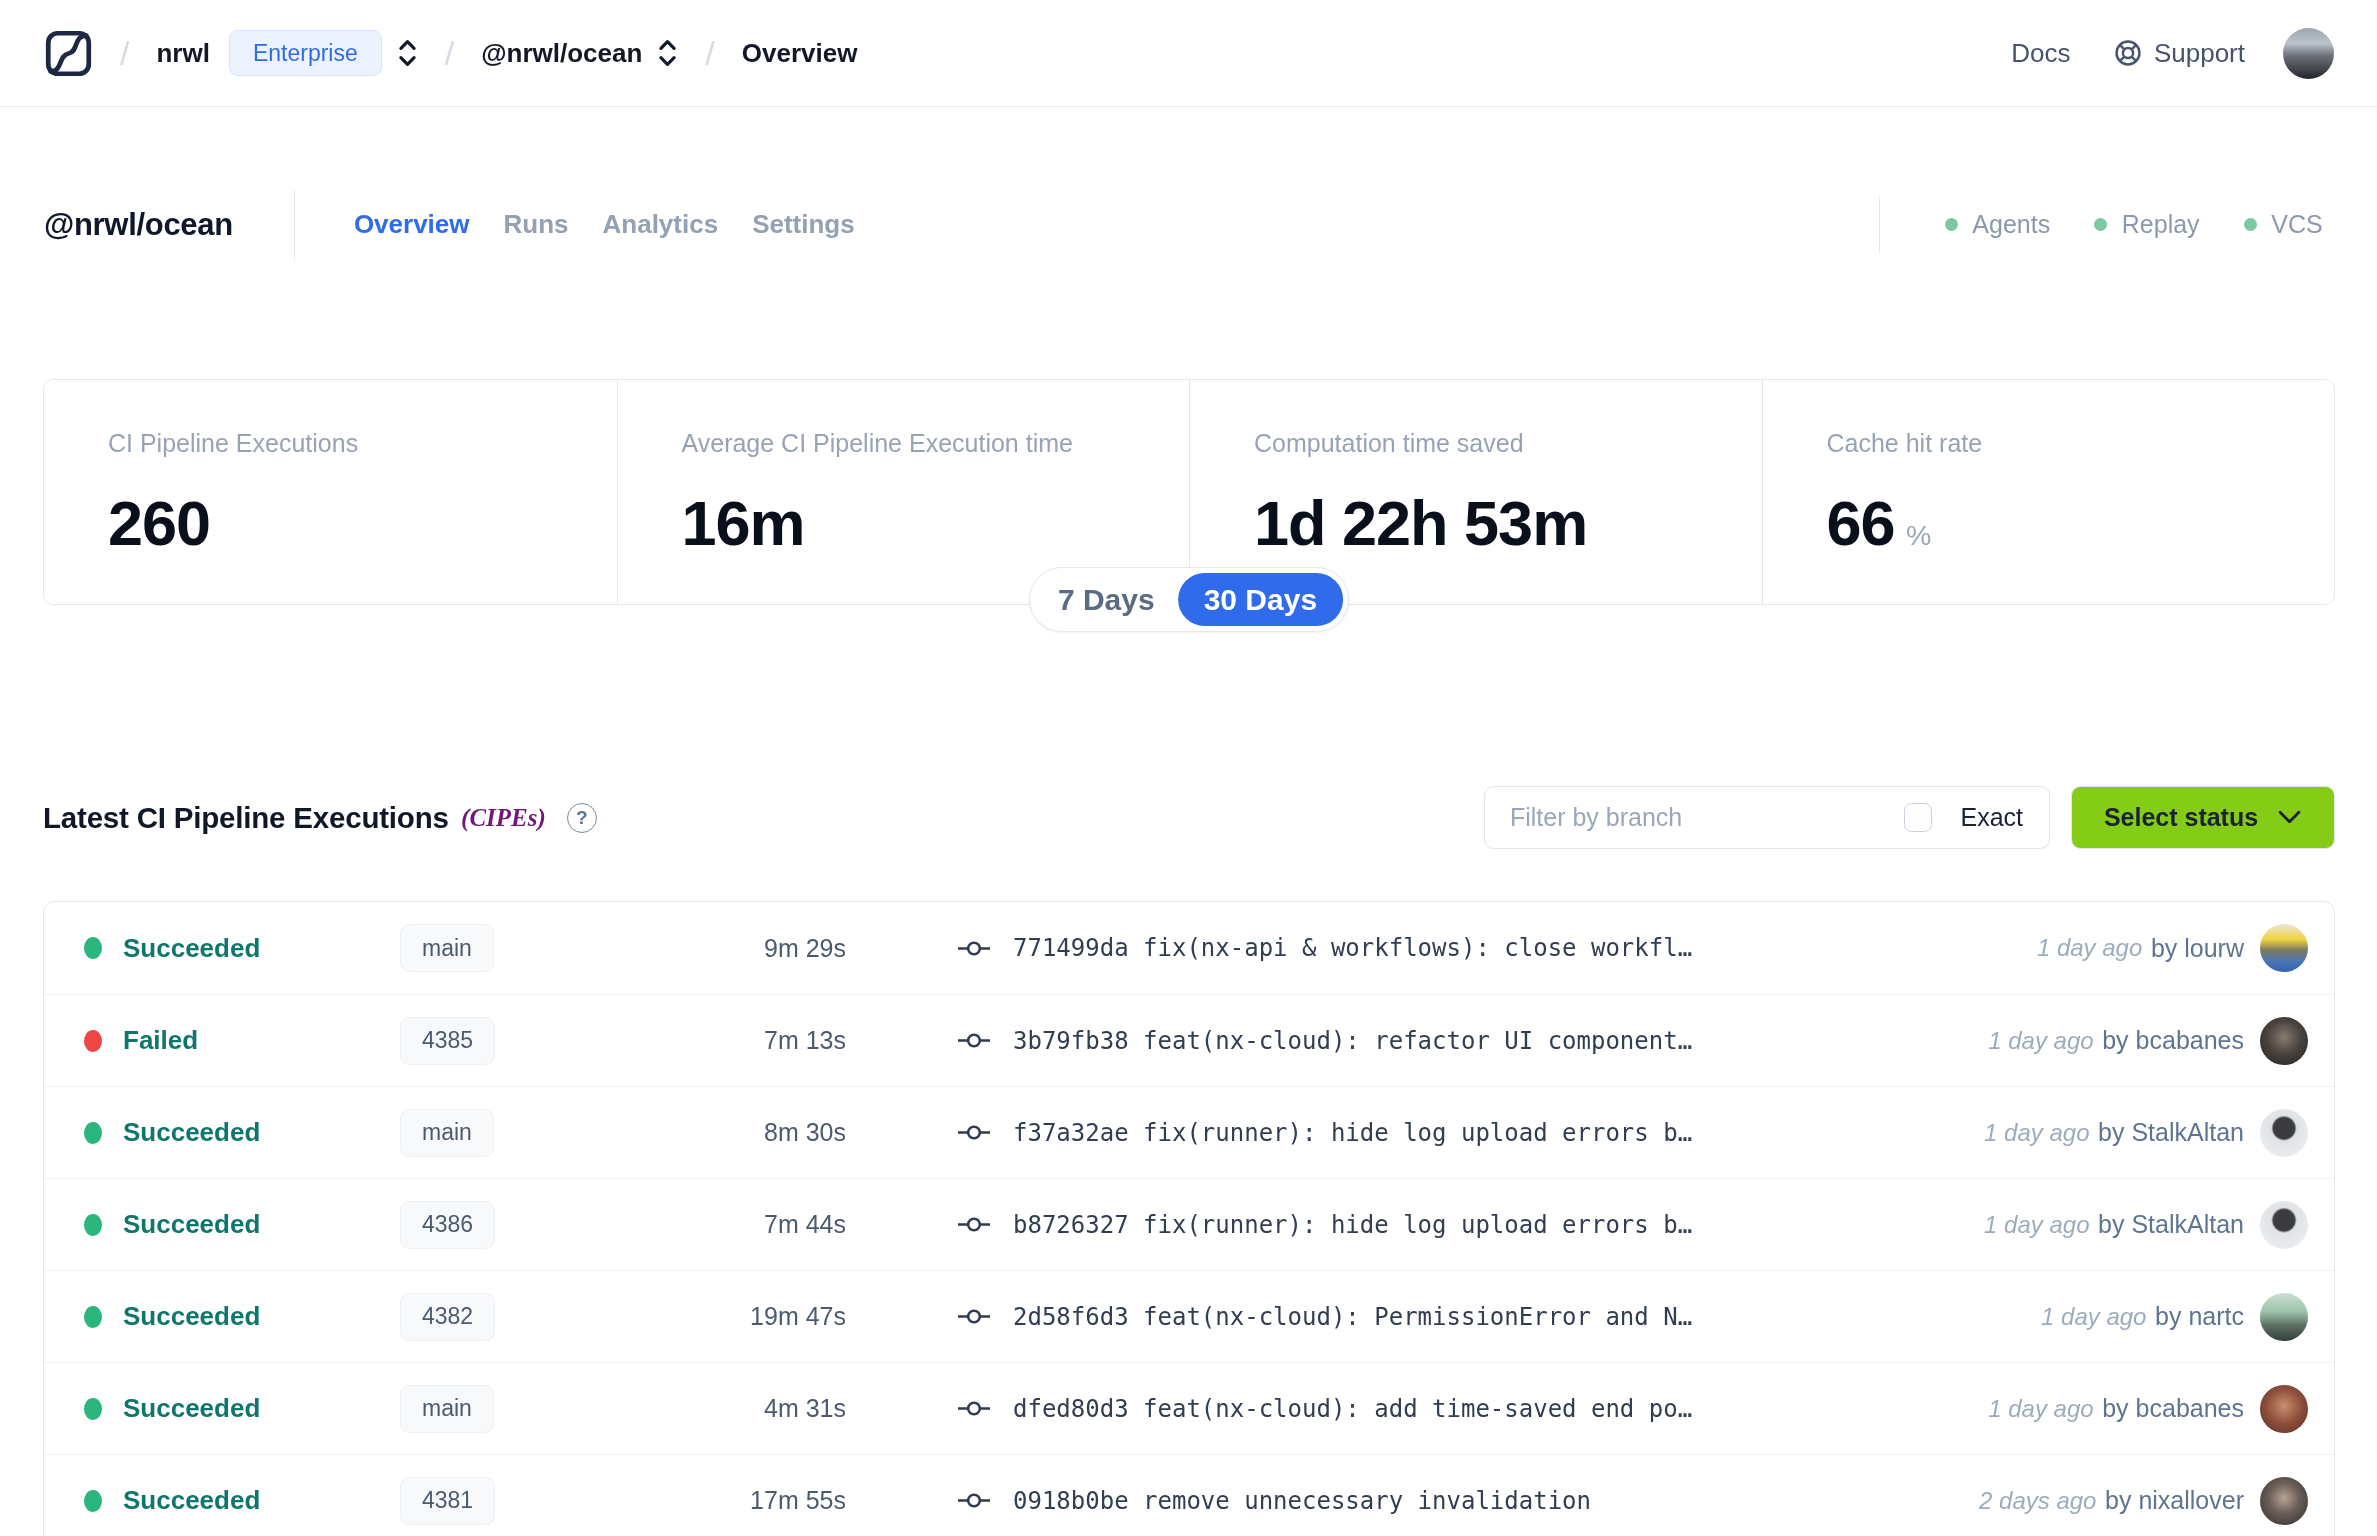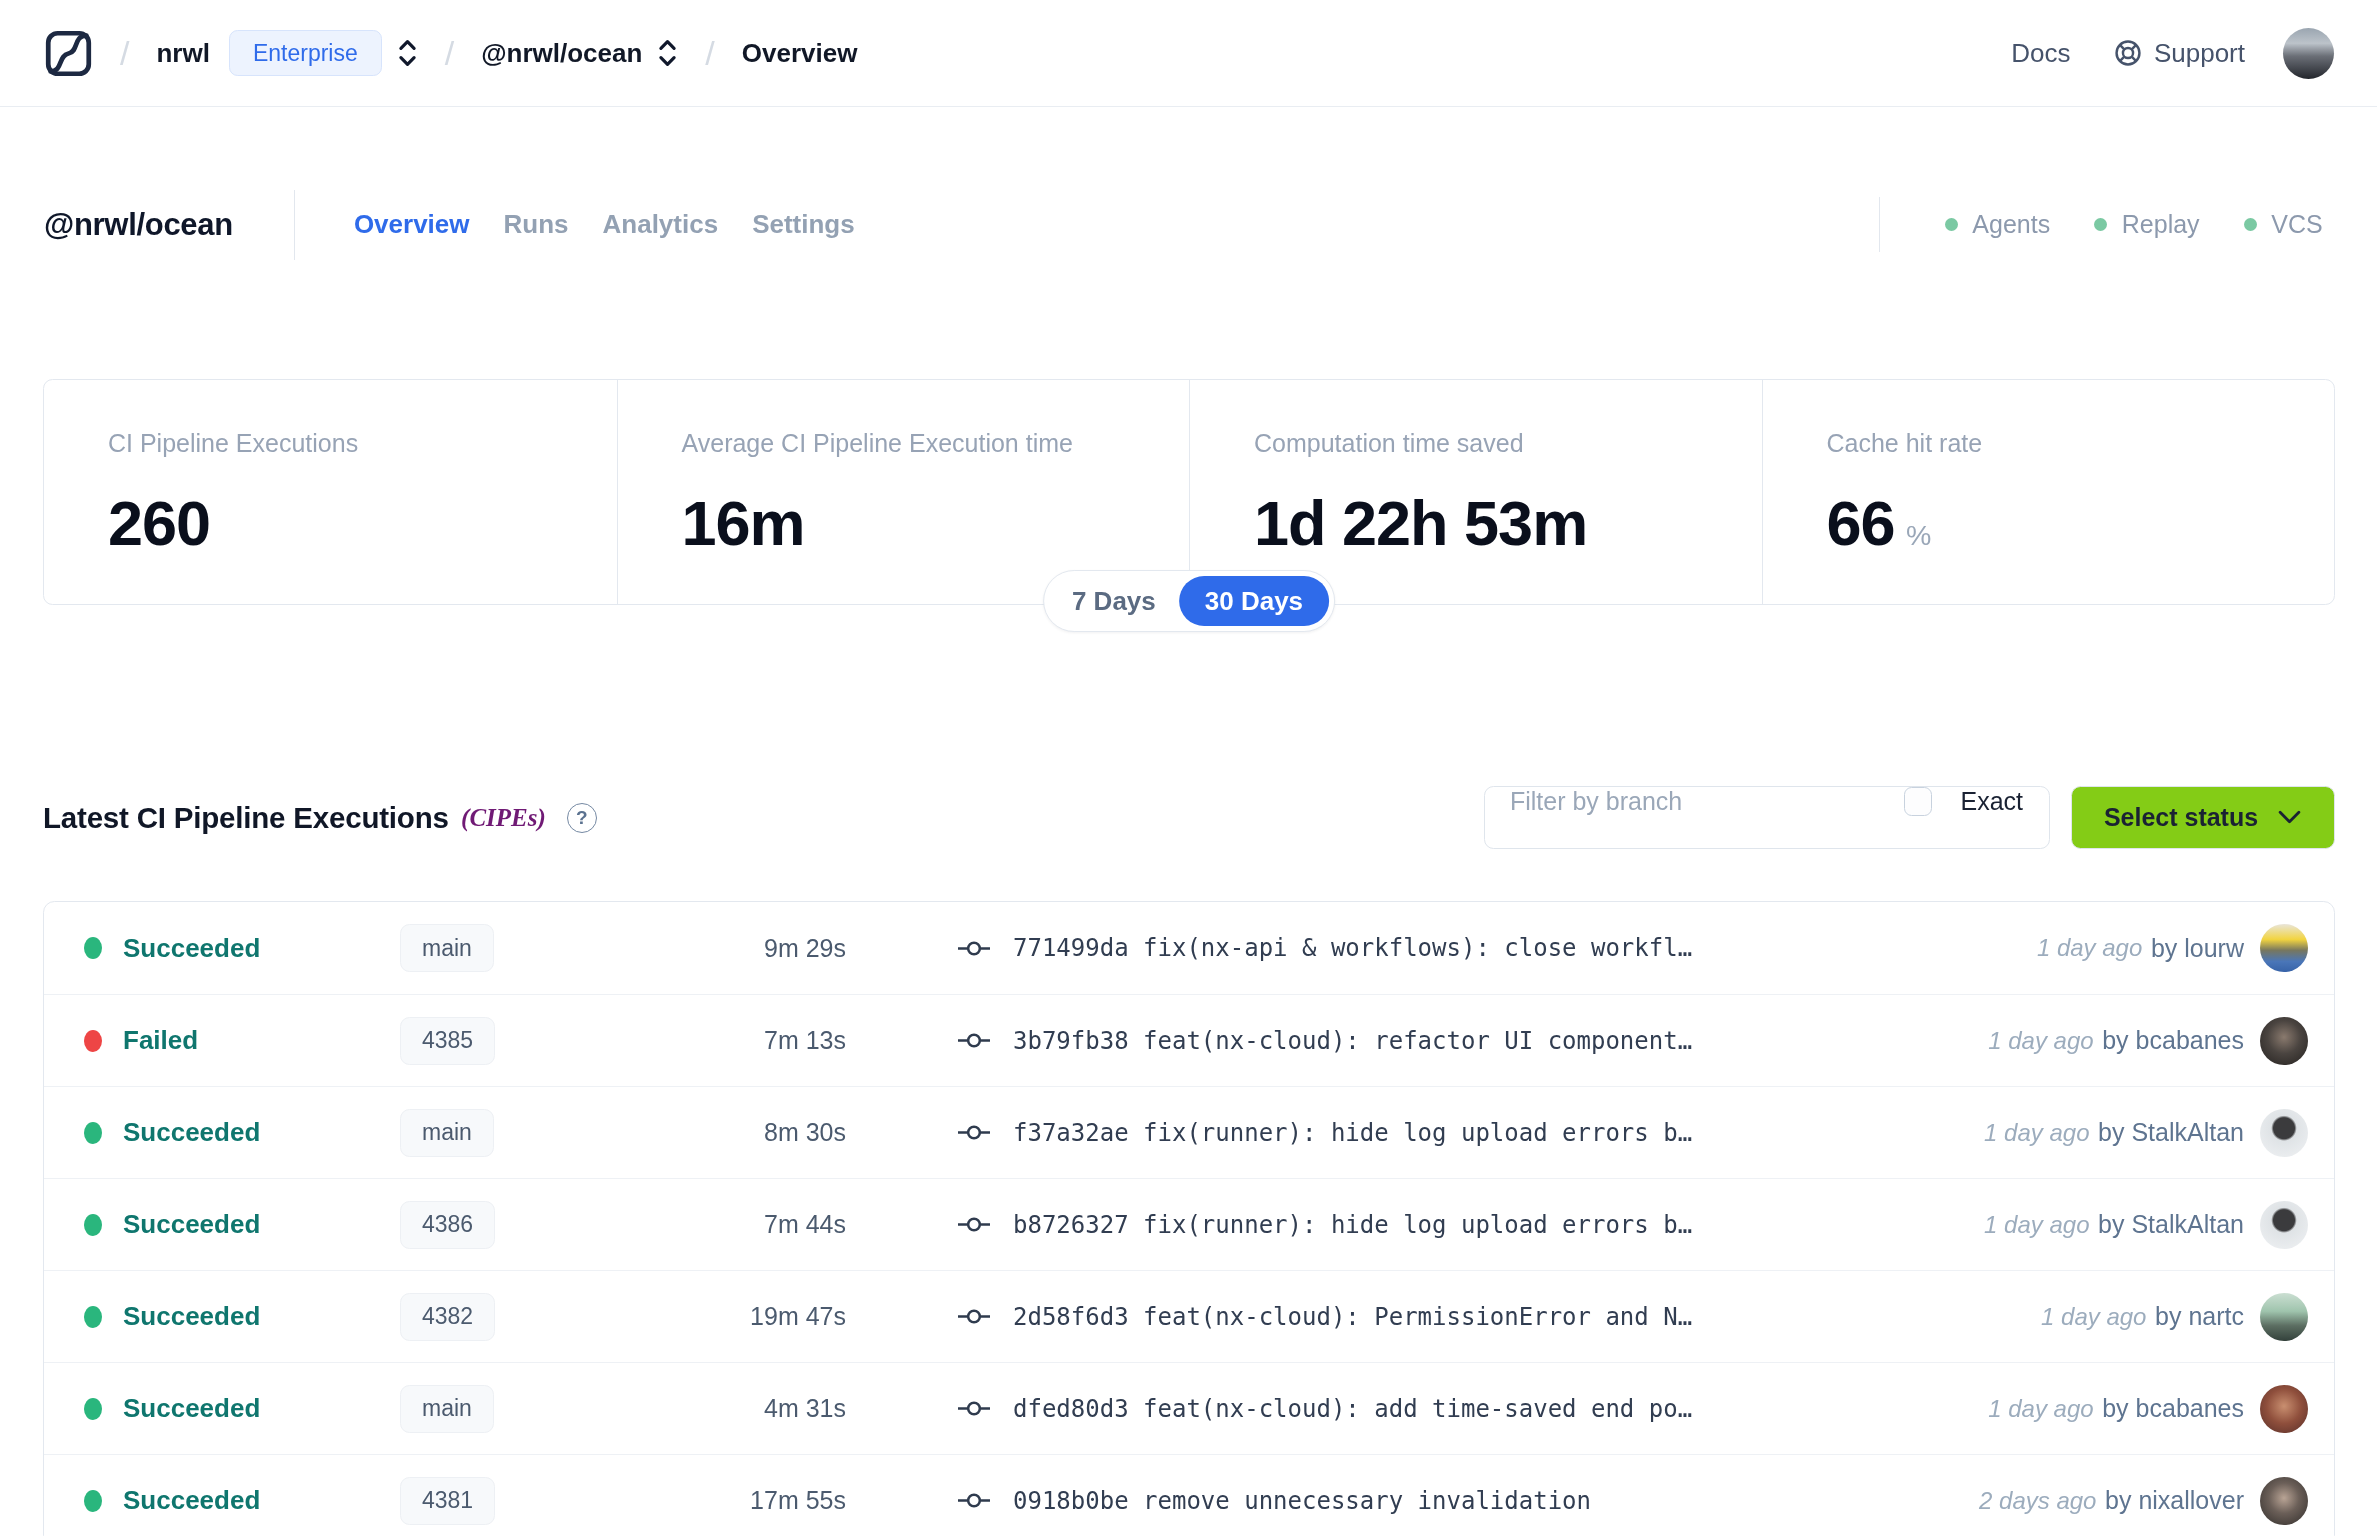--- a/index.html
+++ b/index.html
@@ -53,35 +53,35 @@
   .card + .card { border-left:1px solid #e3e8ef; }
   .card-label { font-size:25px; font-weight:500; color:#97a3b5; }
   .card-value { margin-top:28.5px; font-size:63px; font-weight:700; color:#0a0f1c; letter-spacing:-1px; }
   .card-unit { font-size:28.5px; font-weight:500; color:#9aa7b8; margin-left:11.4px; }
 
   .range-toggle {
     position:absolute; left:50%; bottom:-27px; transform:translateX(-50%);
     display:flex; align-items:center; background:#fff; border:1px solid #e3e8ef;
     border-radius:950px; padding:4.8px; box-shadow:0 1px 2.9px rgba(15,23,42,.06);
   }
-  .range-opt { font-size:26px; font-weight:600; color:#5b6b82; padding:9.5px 23px; border-radius:950px; cursor:pointer;text-align:center; }
+  .range-opt { font-size:30px; font-weight:600; color:#5b6b82; padding:9.5px 23px; border-radius:950px; cursor:pointer;text-align:center; }
   .range-opt.active { background:#2f6bea; color:#fff; font-weight:700; padding:9.5px 26px; }
 
   
   .cipes-header { display:flex; align-items:center; margin:181px 43px 0; height:63px; }
   .cipes-title { font-size:29.5px; font-weight:700; color:#101727; letter-spacing:-0.2px; }
   .cipes-suffix { font-size:25px; font-weight:600; font-style:italic; color:#701a75; margin-left:12.4px;font-family:Liberation Serif, serif; }
   .help {
     margin-left:21px; width:30px; height:30px; border:1.9px solid #7589a3; border-radius:50%;
     display:flex; align-items:center; justify-content:center;
     font-size:19px; font-weight:700; color:#5b7290; cursor:pointer;
   }
   .cipes-controls { margin-left:auto; display:flex; align-items:center; }
   .filter-group {
-    display:flex; align-items:flex-start; height:63px; border:1px solid #dfe5ec;
+    display:flex; align-items:center; height:63px; border:1px solid #dfe5ec;
     border-radius:9.5px; background:#fff; overflow:hidden;
   }
   .branch-input {
     width:392px; border:none; outline:none; padding:0 25px; font-size:25px;
     font-family:"Liberation Sans", sans-serif; color:#1a2233; background:transparent;
   }
   .branch-input::placeholder { color:#9aa7b8; }
   .fg-sep { width:1px; background:#dfe5ec; }
   .exact-wrap { display:flex; align-items:center; gap:28px; padding:0 26px; }
   .checkbox { width:28.5px; height:28.5px; border:1.4px solid #c8d2de; border-radius:7.6px; background:#fdfdfe; cursor:pointer; }

